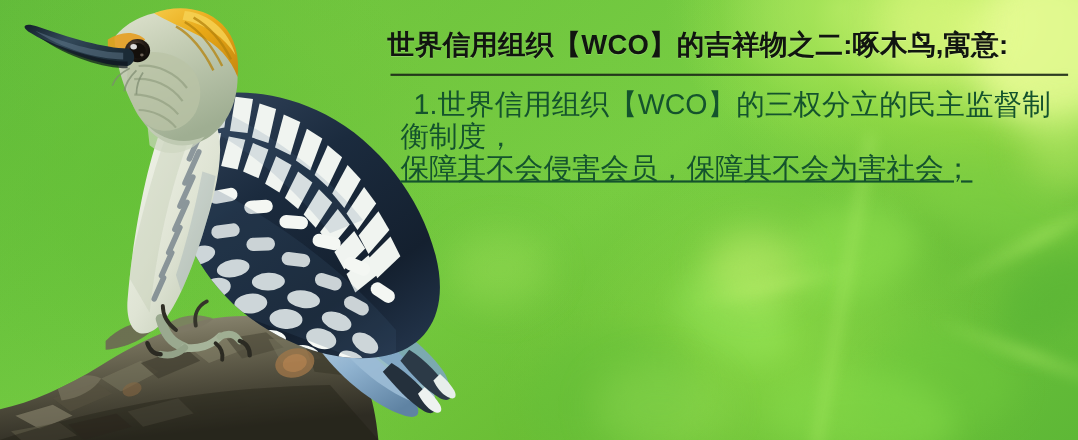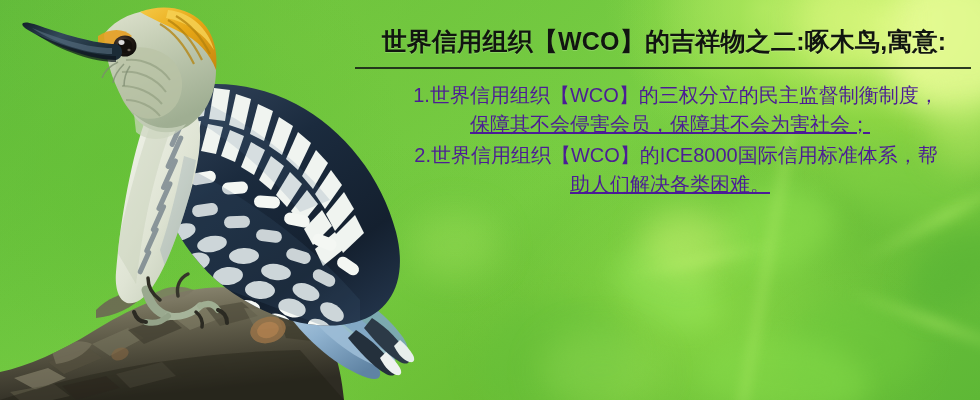--- a/index.html
+++ b/index.html
@@ -83,21 +83,20 @@
     height: 400px;
   }
   .bird-layer svg { display: block; }
 
   
   .text-panel {
     position: absolute;
     left: 352px;
     top: 26px;
     width: 624px;
-    text-align: center;
   }
   .headline {
     margin: 0;
     font-size: 25px;
     font-weight: bold;
     line-height: 1.22;
     color: #111510;
     letter-spacing: .2px;
     white-space: nowrap;
     text-shadow: 0 1px 0 rgba(255,255,255,.18);
@@ -108,23 +107,23 @@
     background: #1c2a18;
     margin: 10px 0 0 3px;
     opacity: .92;
   }
   .body-list {
     list-style: none;
     margin: 12px 0 0 0;
     padding: 0;
   }
   .body-item {
-    font-size: 20px;
+    font-size: 26px;
     line-height: 29px;
-    color: #4c1d95;
+    color: #14532d;
     margin-bottom: 2px;
     padding-left: 12px;
     text-indent: 0;
   }
   .body-item .ln { display: block; }
   .body-item .ln.first { text-indent: 12px; }
   .body-item .ln.cont  { text-indent: 0px; text-decoration: underline; }
 </style>
 </head>
 <body>
@@ -419,20 +418,16 @@
 
     <h1 class="headline">世界信用组织【WCO】的吉祥物之二:啄木鸟,寓意:</h1>
 
     <div class="rule"></div>
 
     <ul class="body-list">
       <li class="body-item">
         <span class="ln first">1.世界信用组织【WCO】的三权分立的民主监督制衡制度，</span>
         <span class="ln cont">保障其不会侵害会员，保障其不会为害社会；</span>
       </li>
-      <li class="body-item">
-        <span class="ln first">2.世界信用组织【WCO】的ICE8000国际信用标准体系，帮</span>
-        <span class="ln cont">助人们解决各类困难。</span>
-      </li>
     </ul>
   </div>
 
 </div>
 
 </body></html>

